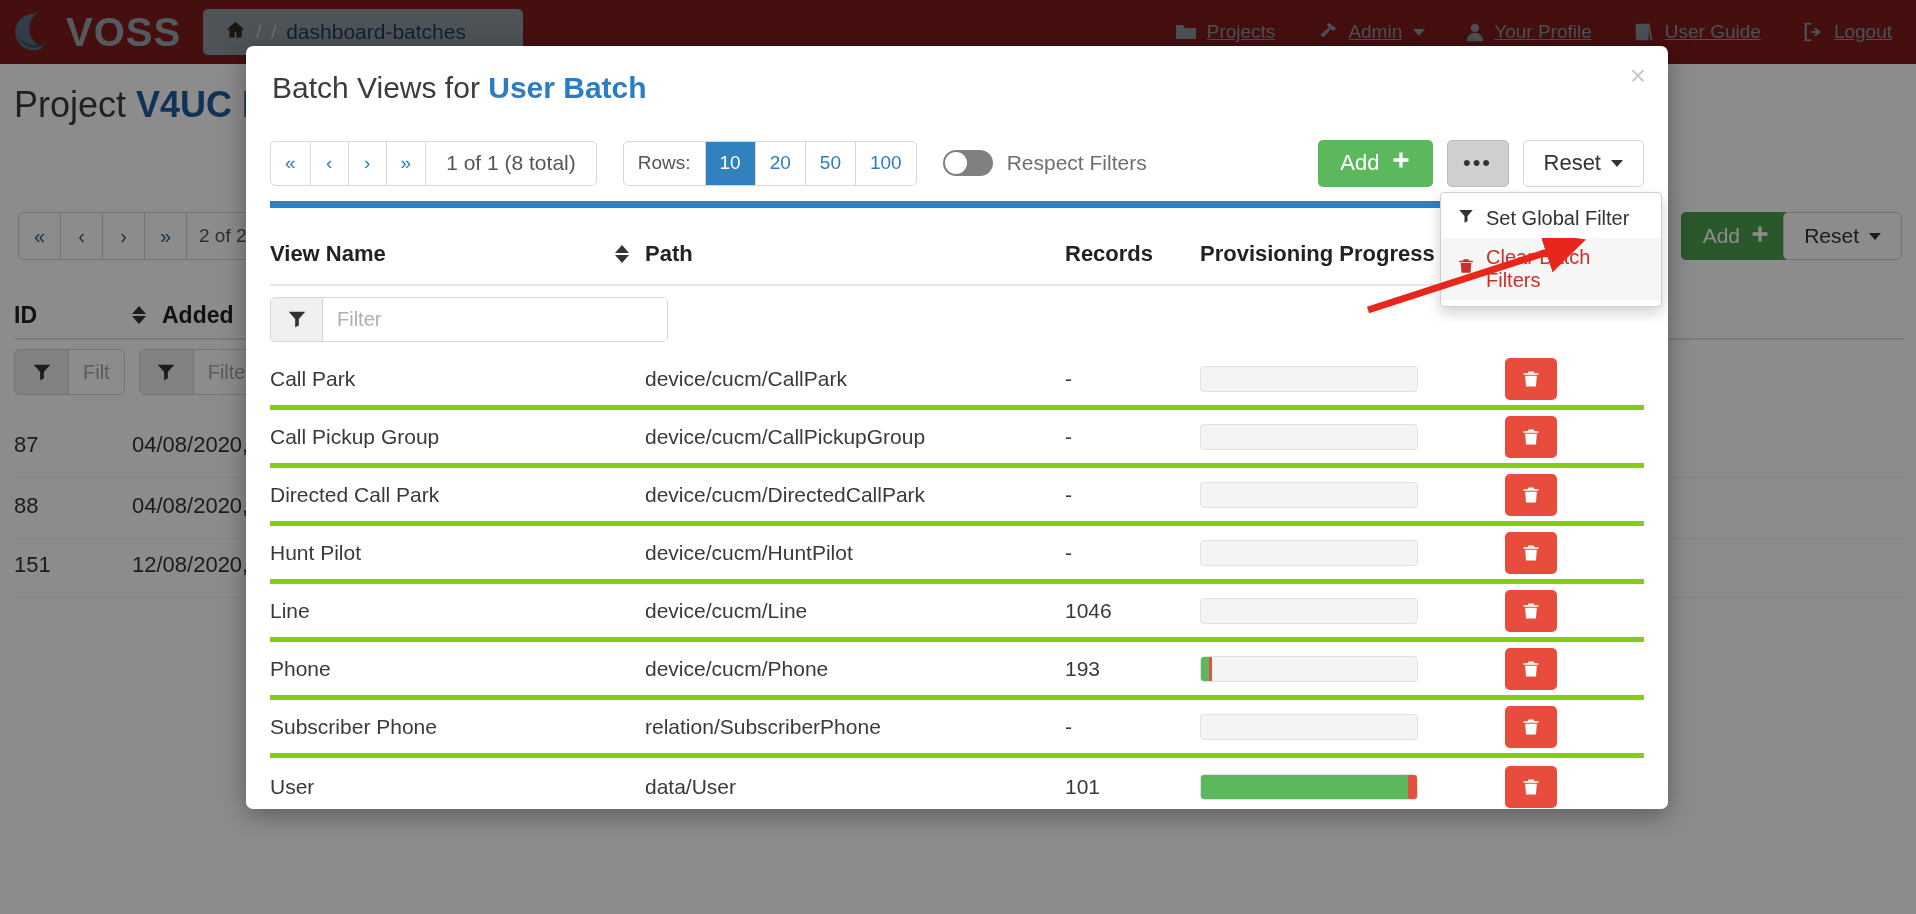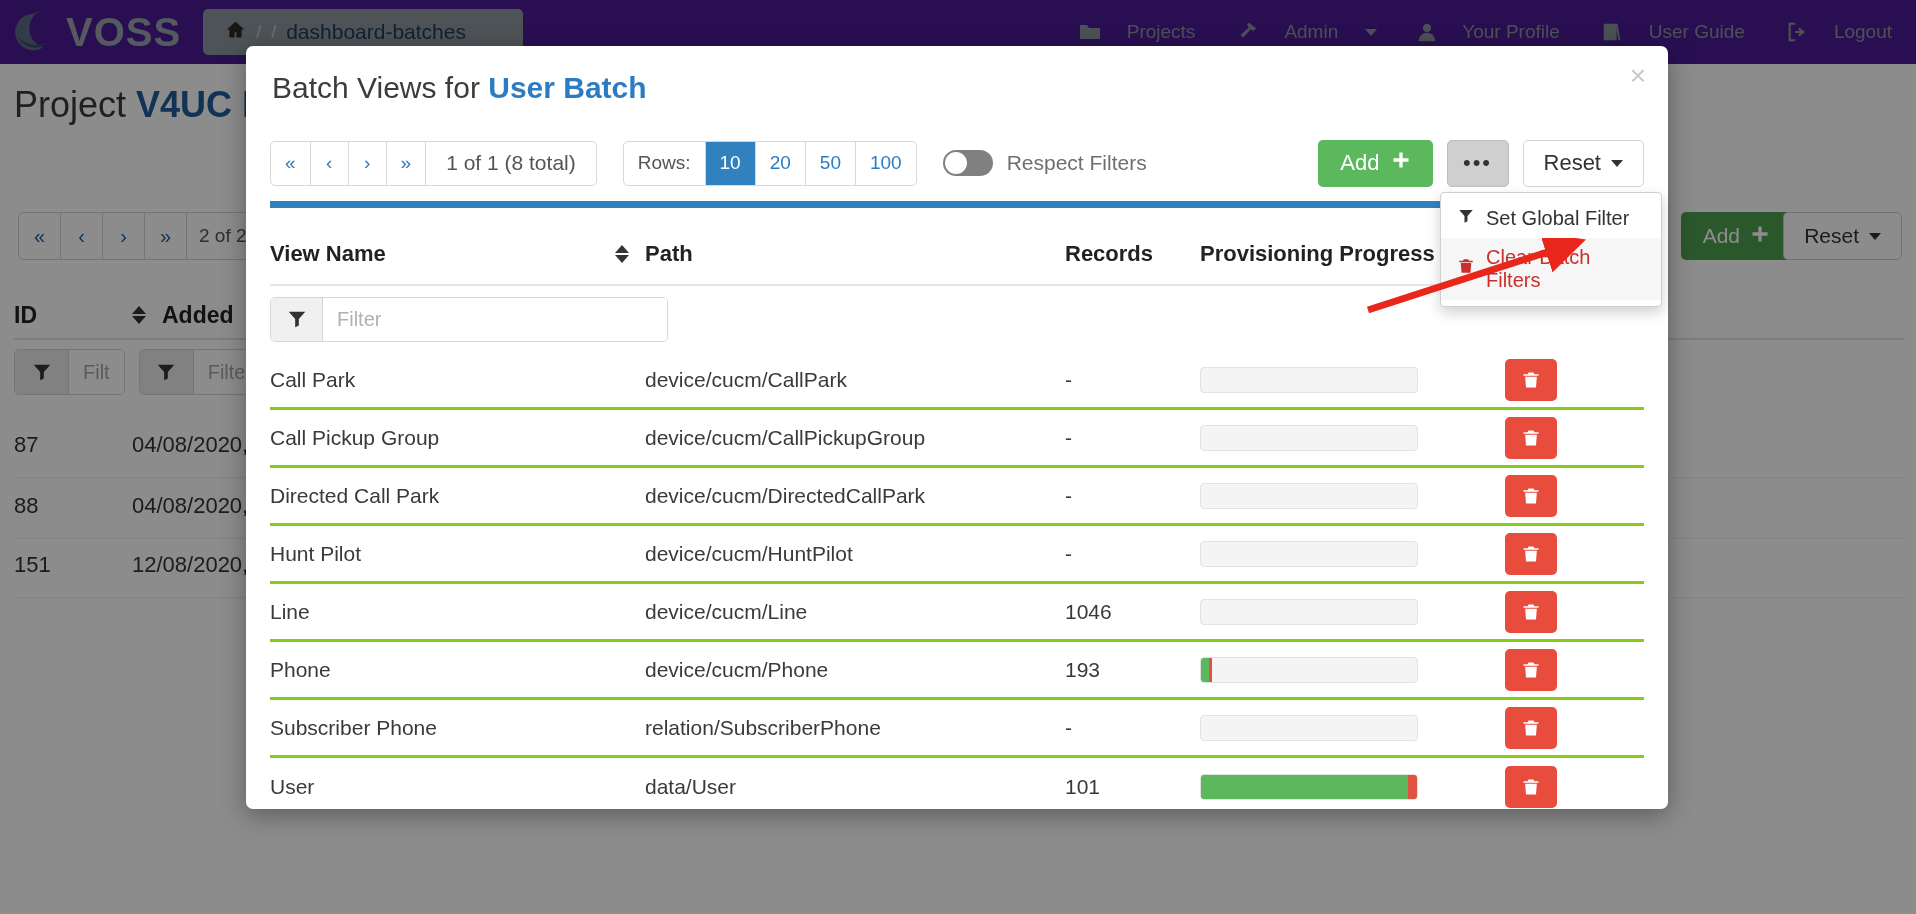--- a/index.html
+++ b/index.html
@@ -8,21 +8,21 @@
     width: 1916px; height: 914px;
     overflow: hidden;
     font-family: "Liberation Sans", sans-serif;
     background: #ffffff;
   }
   #root { position: relative; width: 1916px; height: 914px; background: #fff; }
 
   
   .navbar {
     position: absolute; top: 0; left: 0; width: 1916px; height: 64px;
-    background: #4c1d95;
+    background: #7f1d1d;
     display: flex; align-items: center;
   }
   .brand {
     display: flex; align-items: center; gap: 10px;
     margin-left: 12px; height: 64px;
   }
   .brand-mark { width: 44px; height: 44px; position: relative; }
   .brand-text {
     font-size: 40px; font-weight: bold; color: #9aa4ad;
     letter-spacing: 1px; line-height: 1;
@@ -37,22 +37,22 @@
   }
   .bc-home { color: #2e2a23; font-size: 19px; }
   .bc-sep { color: #c9ced2; font-size: 18px; }
   .bc-text { color: #1f3b5c; font-size: 21px; }
 
   .nav-right {
     margin-left: auto; display: flex; align-items: center;
     gap: 40px; padding-right: 24px; height: 64px;
   }
   .nav-item {
-    display: flex; align-items: center; gap: 25px;
-    color: #8a949d; font-size: 19px; white-space: nowrap;
+    display: flex; align-items: center; gap: 9px;
+    color: #8a949d; font-size: 19px; white-space: nowrap; text-decoration: underline;
   }
   .nav-item svg { display:block; }
   .caret-d {
     width: 0; height: 0;
     border-left: 6px solid transparent;
     border-right: 6px solid transparent;
     border-top: 7px solid #8a949d;
     margin-left: 2px;
   }
 
@@ -248,21 +248,21 @@
   .fgroup { display: flex; height: 45px; border: 1px solid #d6d6d6; border-radius: 5px; overflow: hidden; width: 398px; }
   .fgroup .fbtn { width: 52px; background: #f0f0f0; display:flex; align-items:center; justify-content:center; border-right: 1px solid #d6d6d6; }
   .fgroup input {
     flex: 1; border: none; outline: none; font-size: 20px; color: #333;
     padding: 0 14px; font-family: "Liberation Sans", sans-serif;
   }
   .fgroup input::placeholder { color: #b0b0b0; }
 
   .mt-row {
     display: flex; align-items: center; height: 58px;
-    border-bottom: 3px solid #84cc16;
+    border-bottom: 5px solid #84cc16;
     font-size: 21px; color: #3a3a3a;
   }
   .mt-row:last-child { border-bottom: none; }
   .progbar {
     width: 218px; height: 26px; background: #f4f4f4;
     border: 1px solid #e2e2e2; border-radius: 4px; overflow: hidden;
     display: flex;
   }
   .progbar .seg-green { background: #5cb85c; height: 100%; }
   .progbar .seg-red { background: #e15241; height: 100%; }

